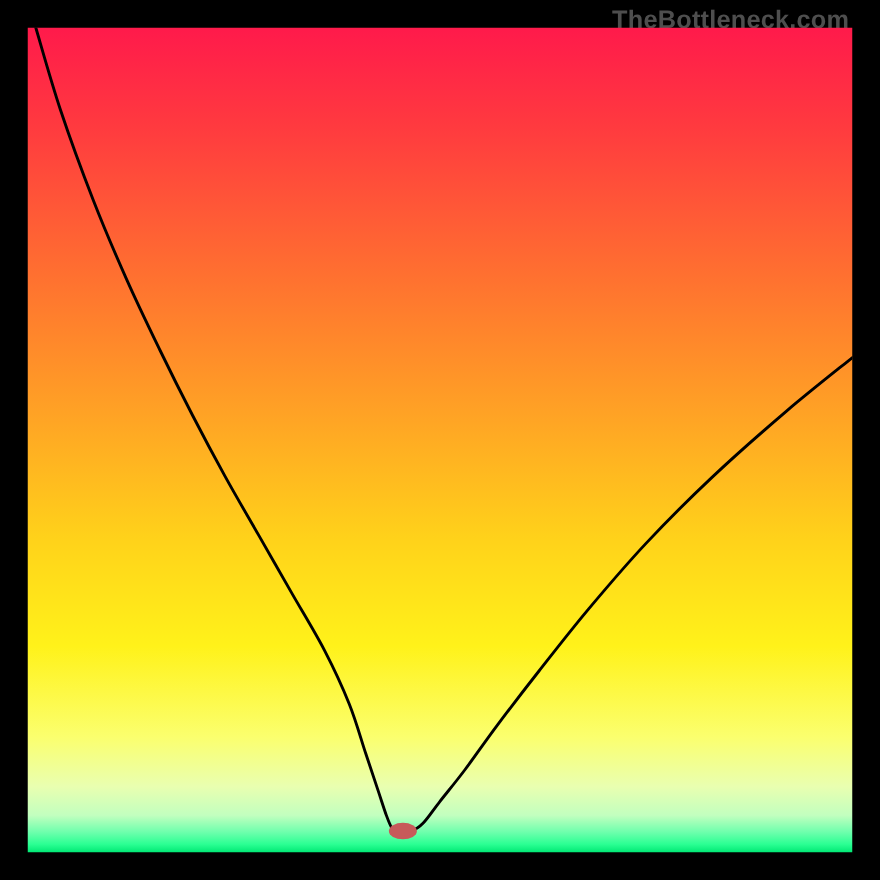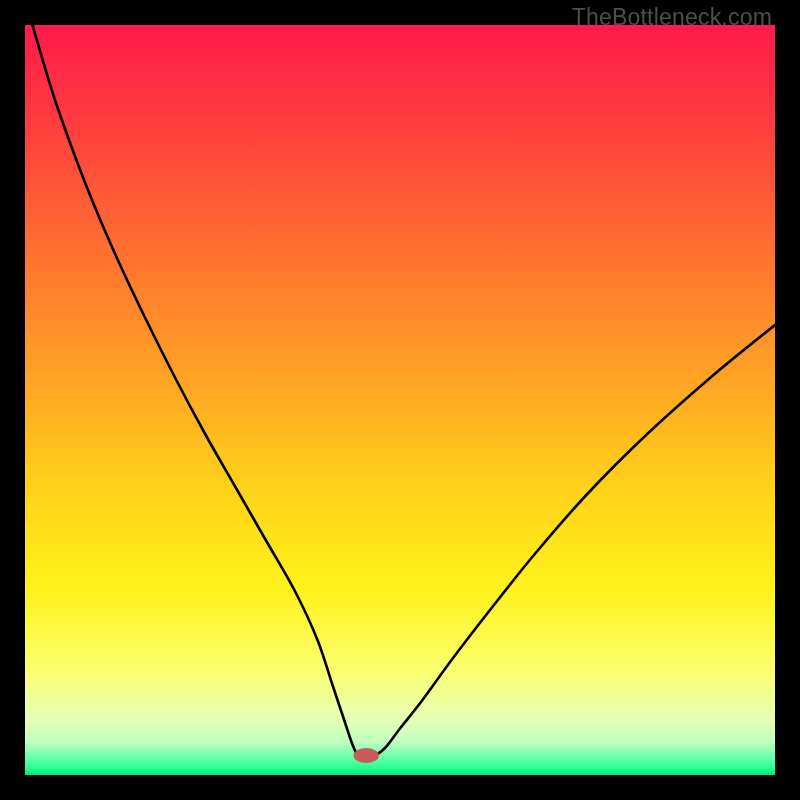--- a/index.html
+++ b/index.html
@@ -23,21 +23,21 @@
     position: absolute;
     left: 0; top: 0;
     width: 100%; height: 100%;
   }
   .watermark {
     position: absolute;
     top: 4px;
     right: 28px;
     color: #4e4e4e;
     font-size: 23px;
-    font-weight: 400;
+    font-weight: 700;
     letter-spacing: 0.2px;
   }
   .curve-layer, .marker-layer {
     position: absolute;
     left: 0; top: 0;
     width: 100%;
     height: 100%;
   }
 </style>
 </head>

